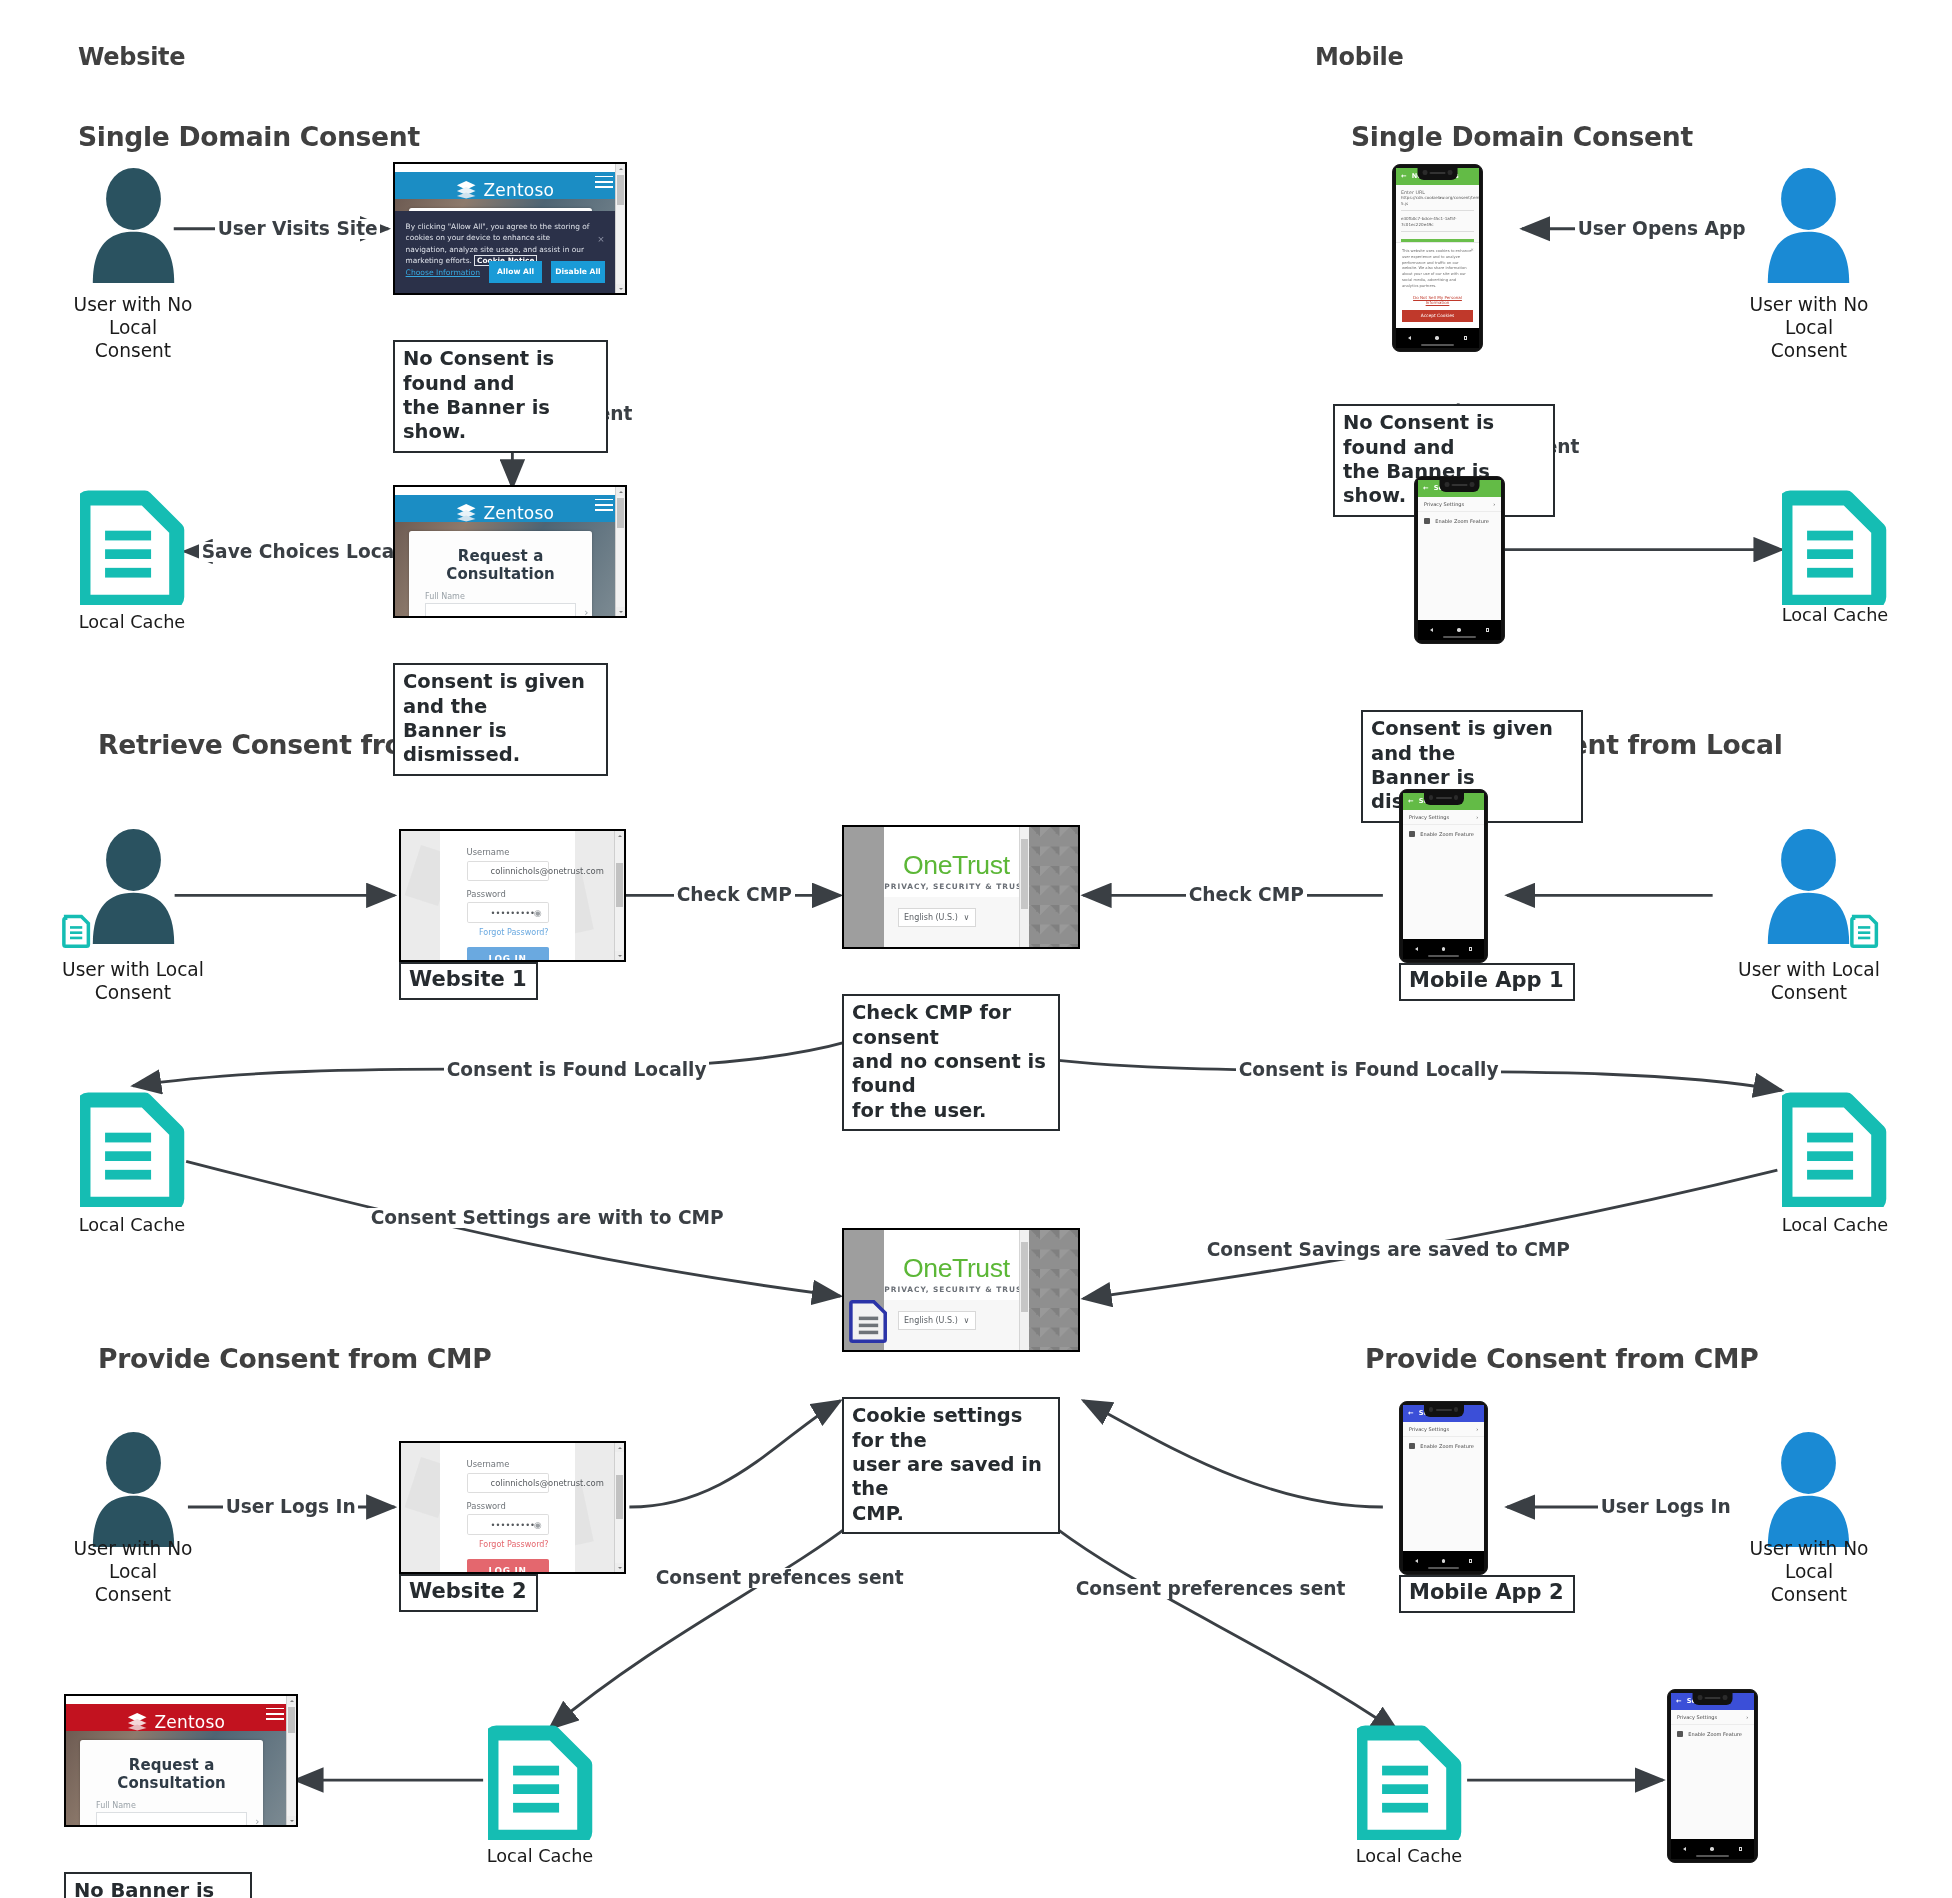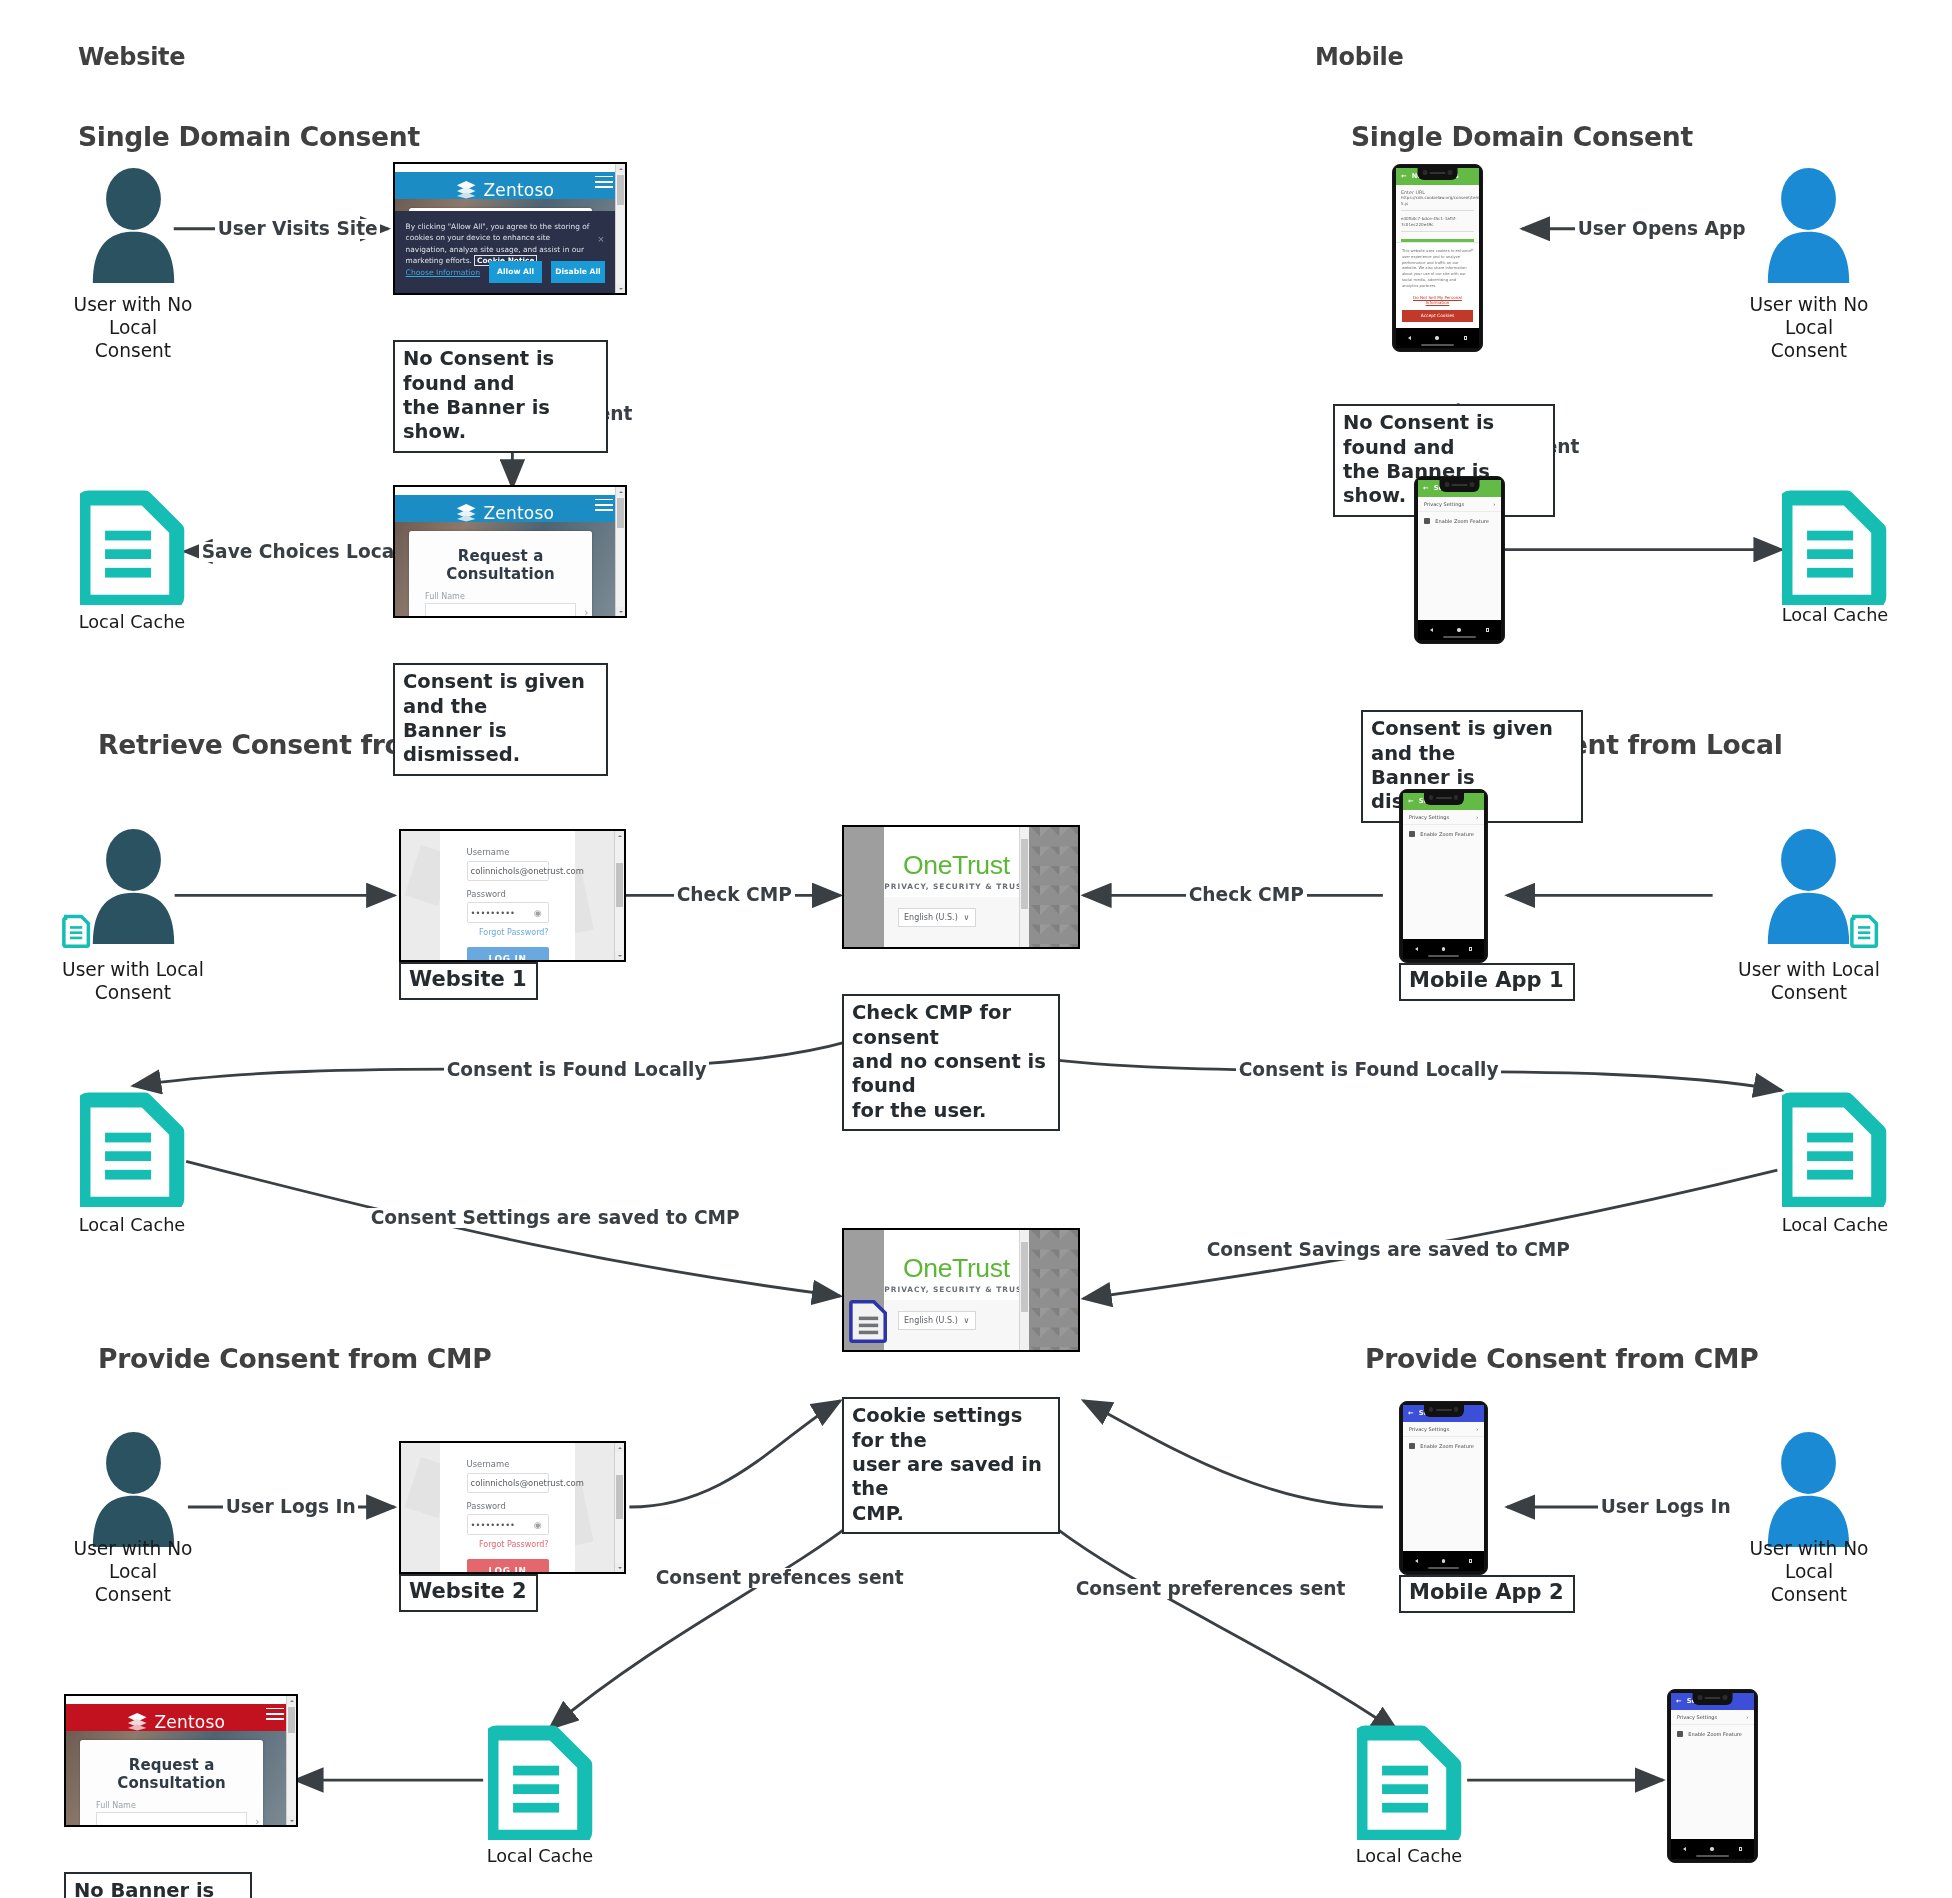--- a/index.html
+++ b/index.html
@@ -130,21 +130,21 @@
   }
   .login-bg .tri { position:absolute; background:#e2e2e2; opacity:.85; }
   .login-pane {
     position:absolute; left:39px; right:39px; top:0; bottom:0; background:#fff;
   }
   .lg-field { margin:0 26.6px; }
   .lg-field label { display:block; font-size:8.4px; color:#6f7479; margin-bottom:3.5px; }
   .lg-inp {
     height:20.4px; border:0.9px solid #dddddd; border-radius:1.8px; background:#fff;
     font-size:8.4px; color:#55595d; display:flex; align-items:center;
-    padding:0 3px; position:relative;
+    padding:0 23px; position:relative;
   }
   .lg-inp .eye { position:absolute; right:6.2px; color:#9a9ea2; font-size:8.9px; }
   .lg-forgot { text-align:right; margin:5.3px 26.6px 0 26.6px; font-size:8px; }
   .lg-btn {
     margin:9.8px 26.6px 0 26.6px; height:25px; display:flex; align-items:center;
     justify-content:center; color:#fff; font-size:8.9px; font-weight:600;
     letter-spacing:0.7px; border-radius:1.8px;
   }
 
   
@@ -435,21 +435,21 @@
 
   <div class="edge-label" style="left:215px; top:219px;">User Visits Site</div>
   <div class="edge-label" style="left:1575px; top:219px;">User Opens App</div>
   <div class="edge-label" style="left:426px; top:404px;">User Gives Consent</div>
   <div class="edge-label" style="left:1373px; top:437px;">User Gives Consent</div>
   <div class="edge-label" style="left:199px; top:542px;">Save Choices Locally</div>
   <div class="edge-label" style="left:674px; top:885px;">Check CMP</div>
   <div class="edge-label" style="left:1186px; top:885px;">Check CMP</div>
   <div class="edge-label" style="left:444px; top:1060px;">Consent is Found Locally</div>
   <div class="edge-label" style="left:1236px; top:1060px;">Consent is Found  Locally</div>
-  <div class="edge-label" style="left:368px; top:1208px;">Consent Settings are saved to CMP</div>
+  <div class="edge-label" style="left:368px; top:1208px;">Consent Settings are with to CMP</div>
   <div class="edge-label" style="left:1204px; top:1240px;">Consent Savings are saved to CMP</div>
   <div class="edge-label" style="left:223px; top:1497px;">User Logs In</div>
   <div class="edge-label" style="left:1598px; top:1497px;">User Logs In</div>
   <div class="edge-label" style="left:653px; top:1568px;">Consent prefences sent</div>
   <div class="edge-label" style="left:1073px; top:1579px;">Consent preferences sent</div>
 
   <div class="browser" style="left:393px; top:162px; width:234px; height:133px;">
     <div class="zen-top" style="background:#1b8dc4;">
       <svg width="20.4" height="18.6" viewBox="0 0 23 21">
           <path d="M11.5 1 L22 6 L11.5 11 L1 6 Z" fill="#fff"></path>

